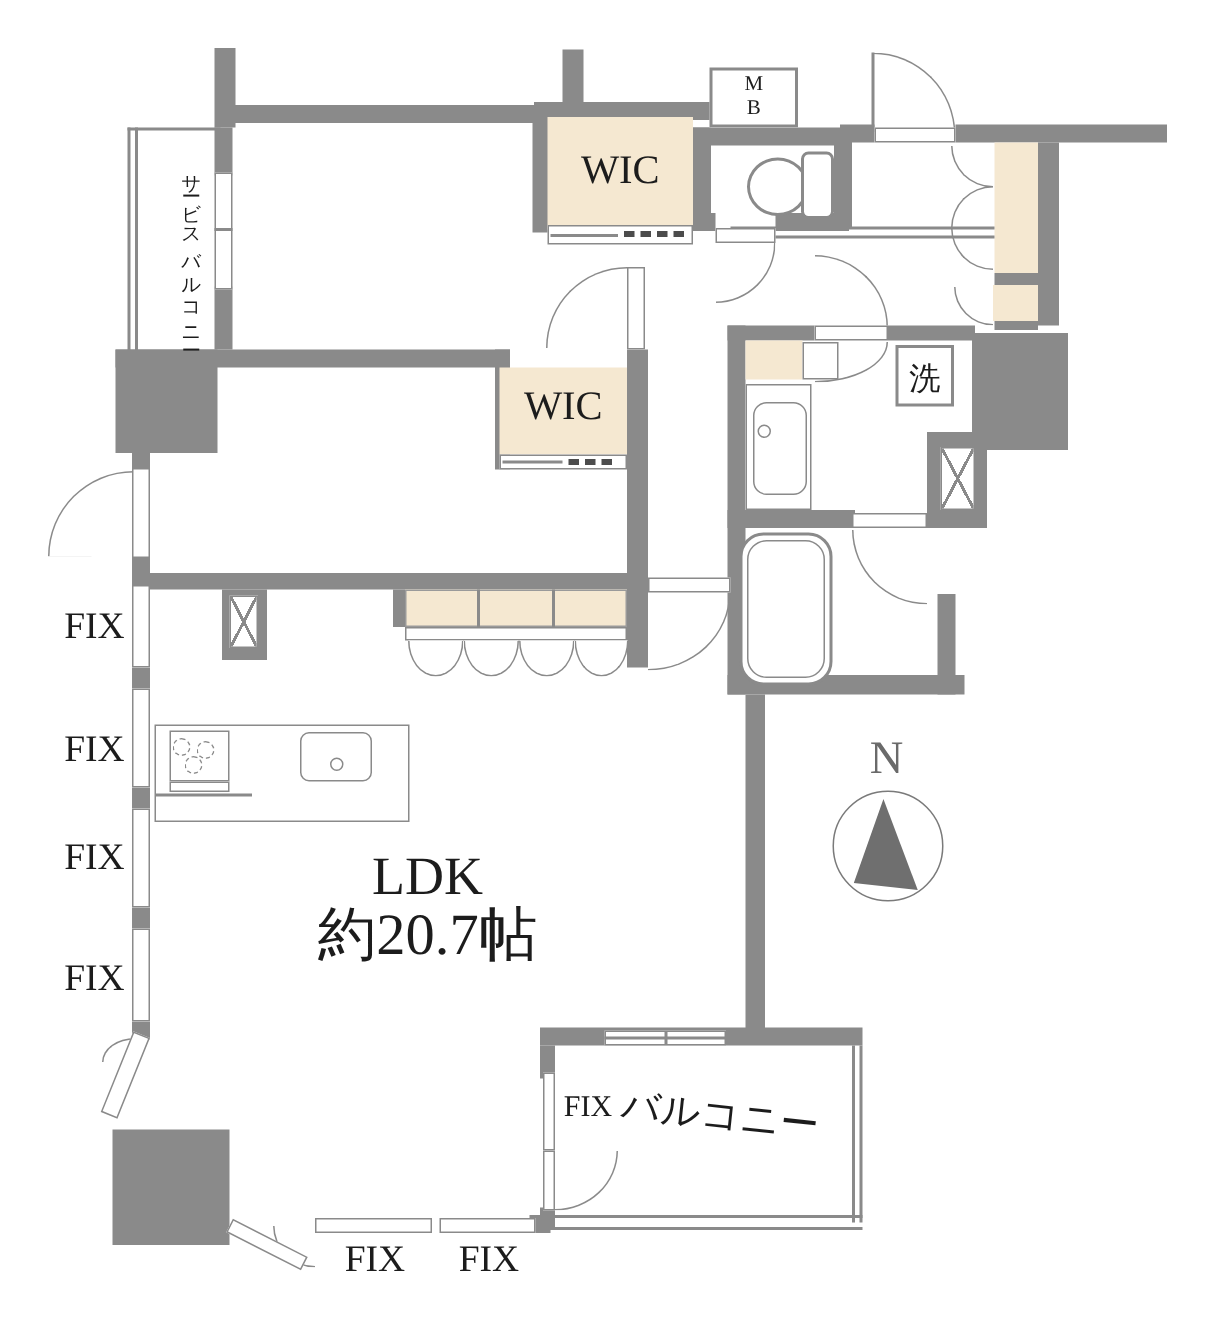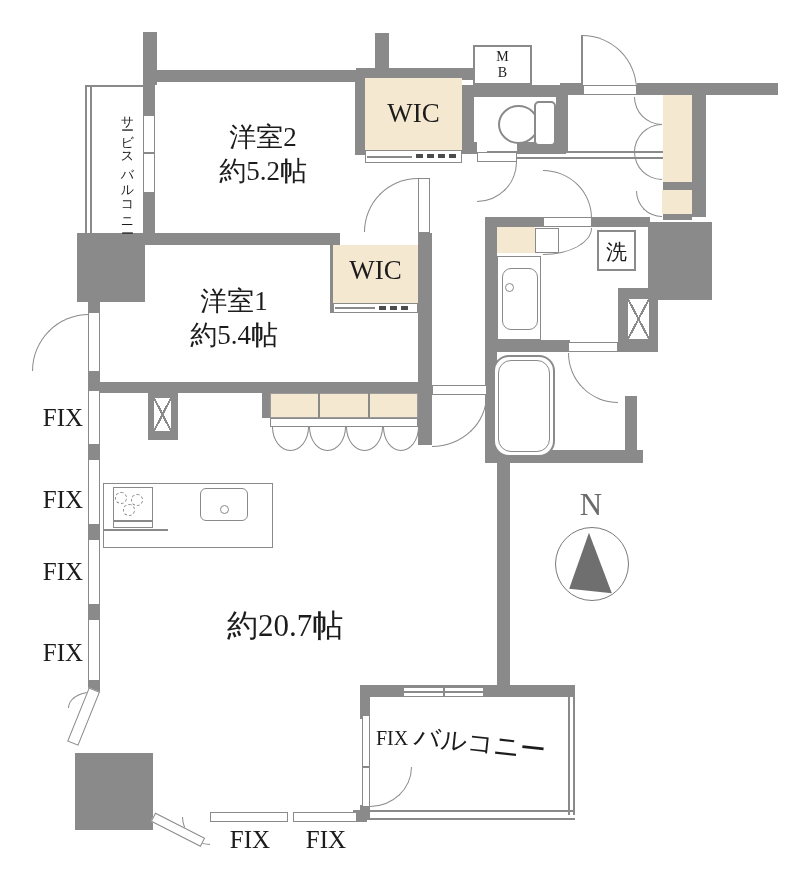--- a/index.html
+++ b/index.html
@@ -204,31 +204,23 @@
   <div class="circ" style="left:123px;top:504px;width:12px;height:12px;border-style:dashed;border-width:1.4px"></div>
   <div class="tbox" style="left:113px;top:521px;width:40px;height:7px;border-width:1px"></div>
   <div class="tbox" style="left:200px;top:488px;width:48px;height:33px;border-radius:6px"></div>
   <div class="circ" style="left:220px;top:505px;width:9px;height:9px"></div>
   <div class="line" style="left:104px;top:529px;width:64px;height:2px"></div>
 
   <div class="txt" style="left:569px;top:487px;width:44px;font-size:31px;color:var(--compass)">N</div>
   <div style="position:absolute;left:555px;top:527px;width:74px;height:74px;border:1.6px solid #7a7a7a;border-radius:50%;box-sizing:border-box"></div>
   <div style="position:absolute;left:564px;top:530px;width:52px;height:66px;background:#6f6f6f;clip-path:polygon(48% 4%, 92% 96%, 10% 89%)"></div>
 
-  <div class="txt" style="left:163px;top:120px;width:200px;font-size:27px;line-height:34px">
-    <span>洋室2</span><br>
-    <span>約5.2帖</span>
-  </div>
-  <div class="txt" style="left:134px;top:284px;width:200px;font-size:27px;line-height:34px">
-    <span>洋室1</span><br>
-    <span>約5.4帖</span>
-  </div>
   <div class="txt" style="left:150px;top:564px;width:270px;font-size:36px;line-height:40px">
-    <br>
-    <span style="font-size:31px">約20.7帖</span>
+    <span>LDK</span><br>
+    <span style="font-size:39px">約20.7帖</span>
   </div>
   <div class="txt" style="left:365px;top:98px;width:97px;font-size:27px">WIC</div>
   <div class="txt" style="left:333px;top:255px;width:85px;font-size:27px">WIC</div>
   <div class="vtxt" style="left:106px;top:102px;width:30px;height:132px;font-size:13px">サービスバルコニー</div>
   <div class="txt" style="left:404px;top:726px;width:152px;font-size:26px;transform:rotate(6deg)">バルコニー</div>
 
   <div class="txt" style="left:37px;top:404px;width:52px;font-size:25px">FIX</div>
   <div class="txt" style="left:37px;top:486px;width:52px;font-size:25px">FIX</div>
   <div class="txt" style="left:37px;top:558px;width:52px;font-size:25px">FIX</div>
   <div class="txt" style="left:37px;top:639px;width:52px;font-size:25px">FIX</div>

